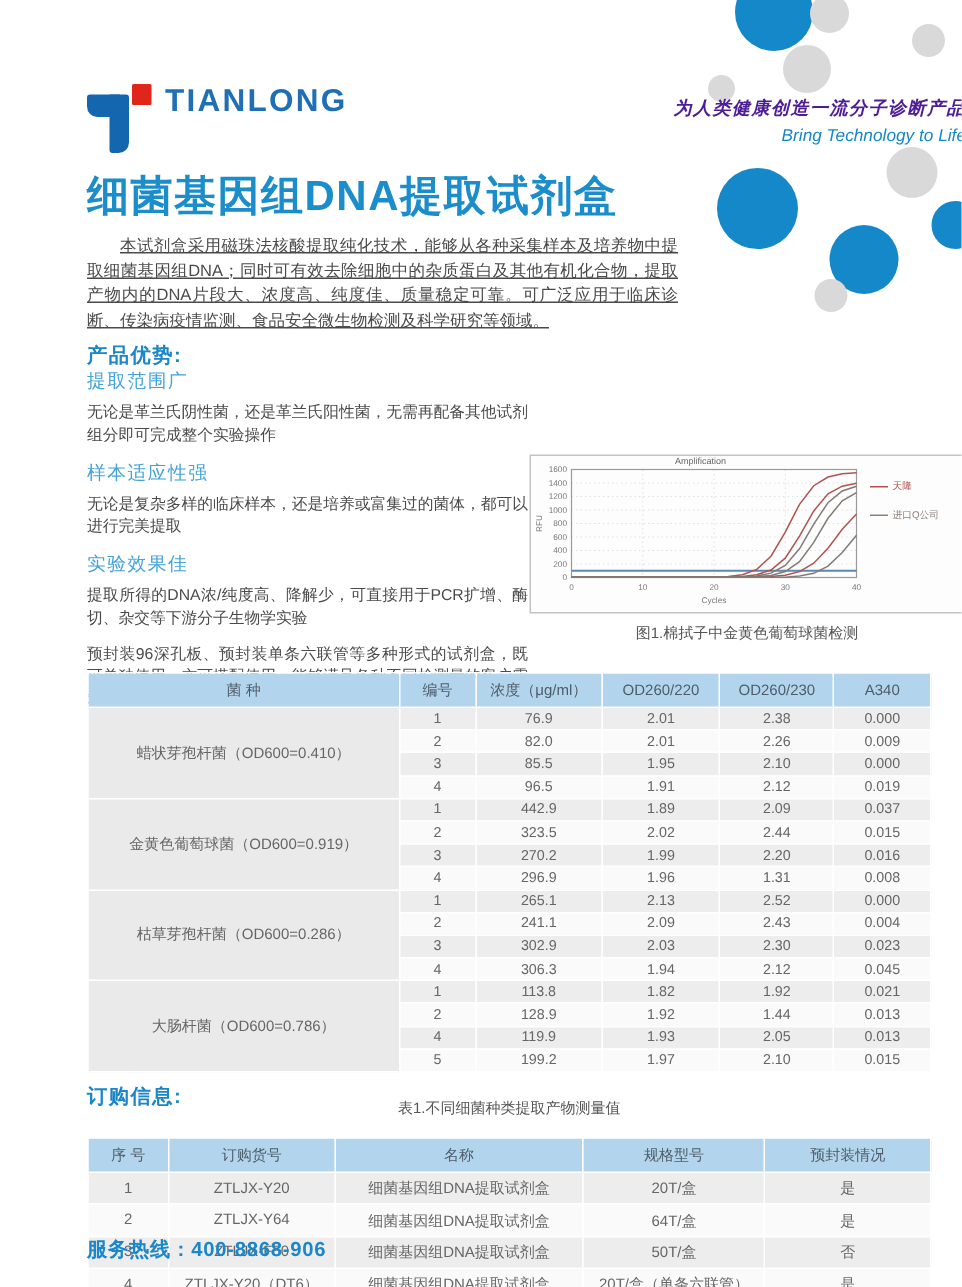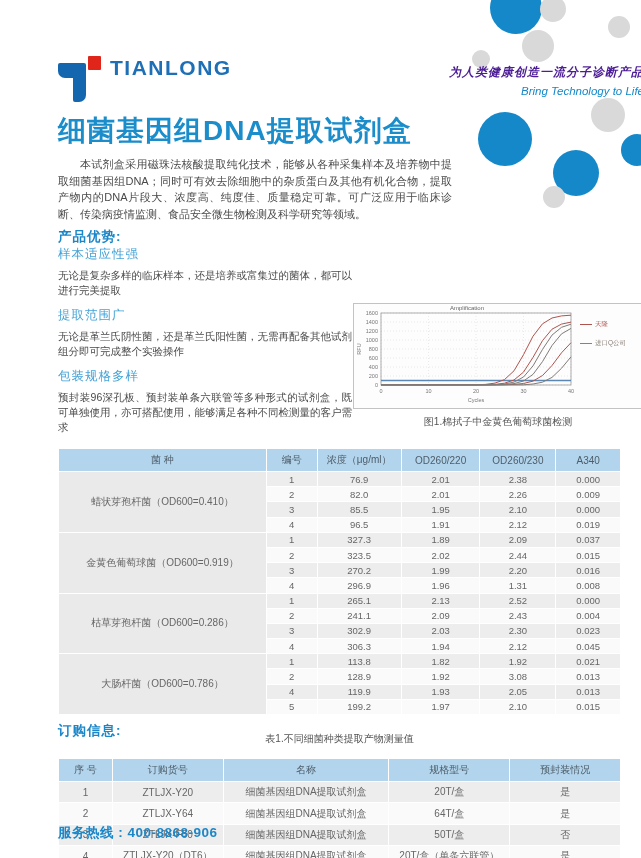--- a/index.html
+++ b/index.html
@@ -20,21 +20,21 @@
   .lm-h{position:absolute;left:0;top:7px;width:22px;height:15px;background:#1467ae;border-radius:2px 0 0 7px;}
   .lm-v{position:absolute;left:15px;top:7px;width:13px;height:39px;background:#1467ae;border-radius:0 2px 7px 2px;}
   .lm-r{position:absolute;left:30px;top:0;width:13px;height:14px;background:#e0251b;border-radius:1px;}
   .logo-en{font-size:21px;font-weight:bold;color:#1e6fb5;letter-spacing:1.5px;line-height:24px;}
   .logo-cn{font-size:15px;font-weight:bold;color:#1e6fb5;letter-spacing:4px;line-height:20px;}
   .slogan{position:absolute;right:0;top:8px;text-align:right;}
   .slogan-cn{font-size:12px;font-weight:bold;font-style:italic;color:#4c1d95;letter-spacing:1px;}
   .slogan-en{font-size:11.5px;font-weight:normal;font-style:italic;color:#1588c9;margin-top:4px;}
 
   h1.title{margin:0;position:absolute;left:42px;top:112px;font-size:28px;font-weight:bold;color:#1b8dcb;letter-spacing:1px;}
-  .intro{position:absolute;left:42px;top:156px;width:394px;margin:0;font-size:11px;line-height:16.5px;color:#4a4a4a;text-indent:2em;text-align:justify;}
+  .intro{position:absolute;left:42px;top:156px;width:394px;margin:0;font-size:11px;line-height:16.5px;color:#4a4a4a;text-indent:2em;text-align:justify;text-decoration:underline;}
 
   .h2{position:absolute;left:42px;margin:0;font-size:13.5px;font-weight:bold;color:#1b86c8;letter-spacing:1px;}
   #adv-heading{top:228px;}
 
   .adv-col{position:absolute;left:42px;top:246px;width:294px;}
   .adv-item{margin-bottom:9px;}
   .adv-title{font-size:12.5px;color:#44a3d7;letter-spacing:1px;margin-bottom:5px;}
   .adv-body{font-size:10.5px;color:#4a4a4a;line-height:15px;text-align:justify;}
 
   
@@ -109,29 +109,32 @@
       </div>
     </div>
 
     <h1 class="title">细菌基因组DNA提取试剂盒</h1>
     <p class="intro">本试剂盒采用磁珠法核酸提取纯化技术，能够从各种采集样本及培养物中提取细菌基因组DNA；同时可有效去除细胞中的杂质蛋白及其他有机化合物，提取产物内的DNA片段大、浓度高、纯度佳、质量稳定可靠。可广泛应用于临床诊断、传染病疫情监测、食品安全微生物检测及科学研究等领域。</p>
 
     <h2 class="h2" id="adv-heading">产品优势:</h2>
 
     <div class="adv-col">
       <div class="adv-item">
+        <div class="adv-title">提取范围广</div>
+        <div class="adv-body">无论是革兰氏阴性菌，还是革兰氏阳性菌，无需再配备其他试剂组分即可完成整个实验操作</div>
+      </div>
+      <div class="adv-item">
         <div class="adv-title">样本适应性强</div>
         <div class="adv-body">无论是复杂多样的临床样本，还是培养或富集过的菌体，都可以进行完美提取</div>
       </div>
       <div class="adv-item">
-        <div class="adv-title">提取范围广</div>
-        <div class="adv-body">无论是革兰氏阴性菌，还是革兰氏阳性菌，无需再配备其他试剂组分即可完成整个实验操作</div>
+        <div class="adv-title">实验效果佳</div>
+        <div class="adv-body">提取所得的DNA浓/纯度高、降解少，可直接用于PCR扩增、酶切、杂交等下游分子生物学实验</div>
       </div>
       <div class="adv-item">
-        <div class="adv-title">包装规格多样</div>
         <div class="adv-body">预封装96深孔板、预封装单条六联管等多种形式的试剂盒，既可单独使用，亦可搭配使用，能够满足各种不同检测量的客户需求</div>
       </div>
     </div>
 
     <figure class="chart-fig">
       <div class="chart-box">
         <div class="chart-title">Amplification</div>
         <svg id="ampsvg" width="226" height="102" viewBox="0 0 226 102">
             <line x1="27" y1="81" x2="217" y2="81" class="grid"></line>
             <text x="24" y="82.8" class="tick ty">0</text>
@@ -231,21 +234,21 @@
           <tr>
             <td>4</td>
             <td>96.5</td>
             <td>1.91</td>
             <td>2.12</td>
             <td>0.019</td>
           </tr>
           <tr>
             <td rowspan="4" class="species">金黄色葡萄球菌（OD600=0.919）</td>
             <td>1</td>
-            <td>327.3</td>
+            <td>442.9</td>
             <td>1.89</td>
             <td>2.09</td>
             <td>0.037</td>
           </tr>
           <tr>
             <td>2</td>
             <td>323.5</td>
             <td>2.02</td>
             <td>2.44</td>
             <td>0.015</td>
@@ -298,21 +301,21 @@
             <td>1</td>
             <td>113.8</td>
             <td>1.82</td>
             <td>1.92</td>
             <td>0.021</td>
           </tr>
           <tr>
             <td>2</td>
             <td>128.9</td>
             <td>1.92</td>
-            <td>3.08</td>
+            <td>1.44</td>
             <td>0.013</td>
           </tr>
           <tr>
             <td>4</td>
             <td>119.9</td>
             <td>1.93</td>
             <td>2.05</td>
             <td>0.013</td>
           </tr>
           <tr>

